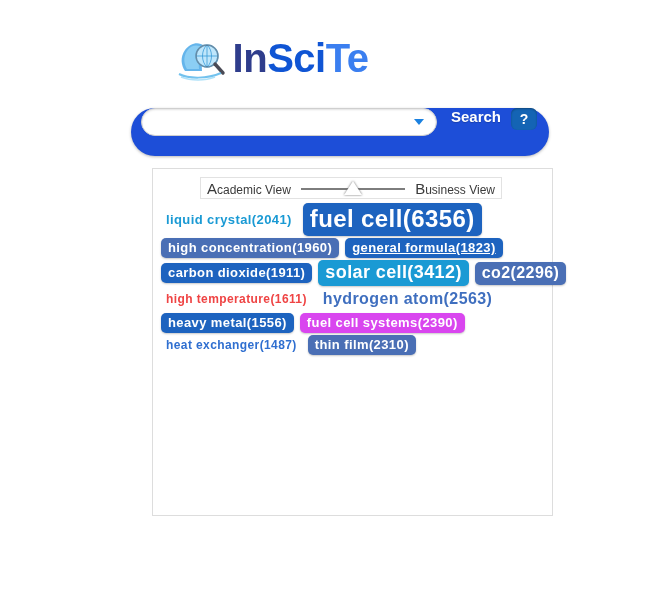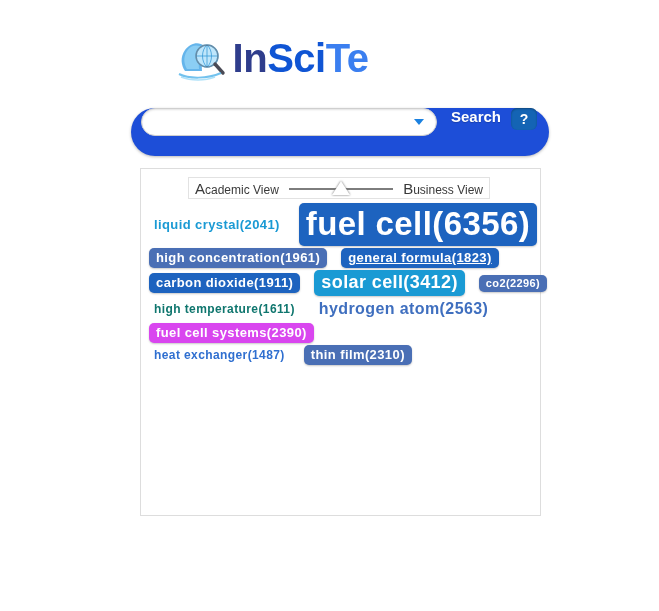--- a/index.html
+++ b/index.html
@@ -121,21 +121,21 @@
     display: flex;
     align-items: center;
     justify-content: center;
     margin-right: 4px;
     box-shadow: inset 0 1px 2px rgba(0,0,0,0.3);
   }
 
   
   .panel {
     position: absolute;
-    left: 140px;
+    left: 152px;
     top: 168px;
     width: 401px;
     height: 348px;
     background: #ffffff;
     border: 1px solid #dddddd;
     box-sizing: border-box;
   }
 
   .view-toggle {
     position: absolute;
@@ -189,21 +189,20 @@
     top: 34px;
     width: 100%;
     padding: 0 6px;
     box-sizing: border-box;
   }
   .cloud-row {
     display: flex;
     align-items: center;
     margin-bottom: 2px;
     padding-left: 2px;
-    gap: 8px;
   }
   .tag {
     display: inline-flex;
     align-items: center;
     white-space: nowrap;
     font-weight: bold;
     font-family: "Liberation Sans", sans-serif;
     letter-spacing: 0.4px;
     margin-right: 6px;
     border-radius: 5px;
@@ -254,36 +253,37 @@
       <span class="view-label"><span class="cap">A</span><span>cademic View</span></span>
       <span class="slider-track">
         <span class="slider-thumb"></span>
       </span>
       <span class="view-label"><span class="cap">B</span><span>usiness View</span></span>
     </div>
 
     <div class="cloud" id="cloud">
         <div class="cloud-row">
           <span class="tag plain" style="font-size: 13px; color: rgb(26, 154, 212);">liquid crystal(2041)</span>
-          <span class="tag filled" style="font-size: 33px; color: rgb(255, 255, 255); background: rgb(29, 99, 191);">fuel cell(6356)</span>
-        </div>
-        <div class="cloud-row">
-          <span class="tag filled" style="font-size: 13px; color: rgb(255, 255, 255); background: rgb(74, 111, 181);">high concentration(1961)</span>
+          <span class="tag filled" style="font-size: 24px; color: rgb(255, 255, 255); background: rgb(29, 99, 191);">fuel cell(6356)</span>
+        </div>
+        <div class="cloud-row">
+          <span class="tag filled" style="font-size: 13px; color: rgb(255, 255, 255); background: rgb(74, 111, 181);">high concentration(1960)</span>
           <span class="tag filled" style="font-size: 13px; color: rgb(255, 255, 255); background: rgb(29, 99, 191); text-decoration: underline;">general formula(1823)</span>
         </div>
         <div class="cloud-row">
           <span class="tag filled" style="font-size: 13px; color: rgb(255, 255, 255); background: rgb(29, 99, 191);">carbon dioxide(1911)</span>
           <span class="tag filled" style="font-size: 18px; color: rgb(255, 255, 255); background: rgb(26, 154, 212);">solar cell(3412)</span>
-          <span class="tag filled" style="font-size: 11px; color: rgb(255, 255, 255); background: rgb(74, 111, 181);">co2(2296)</span>
-        </div>
-        <div class="cloud-row">
-          <span class="tag plain" style="font-size: 12px; color: #0f766e;">high temperature(1611)</span>
+          <span class="tag filled" style="font-size: 16px; color: rgb(255, 255, 255); background: rgb(74, 111, 181);">co2(2296)</span>
+        </div>
+        <div class="cloud-row">
+          <span class="tag plain" style="font-size: 12px; color: #ef4444;">high temperature(1611)</span>
           <span class="tag plain" style="font-size: 16px; color: rgb(63, 111, 191);">hydrogen atom(2563)</span>
         </div>
         <div class="cloud-row">
+          <span class="tag filled" style="font-size: 13px; color: rgb(255, 255, 255); background: rgb(29, 99, 191);">heavy metal(1556)</span>
           <span class="tag filled" style="font-size: 13px; color: rgb(255, 255, 255); background: #d946ef;">fuel cell systems(2390)</span>
         </div>
         <div class="cloud-row">
           <span class="tag plain" style="font-size: 12px; color: rgb(47, 111, 208);">heat exchanger(1487)</span>
           <span class="tag filled" style="font-size: 13px; color: rgb(255, 255, 255); background: rgb(74, 111, 181);">thin film(2310)</span>
         </div>
       </div>
   </div>
 
 </div>

